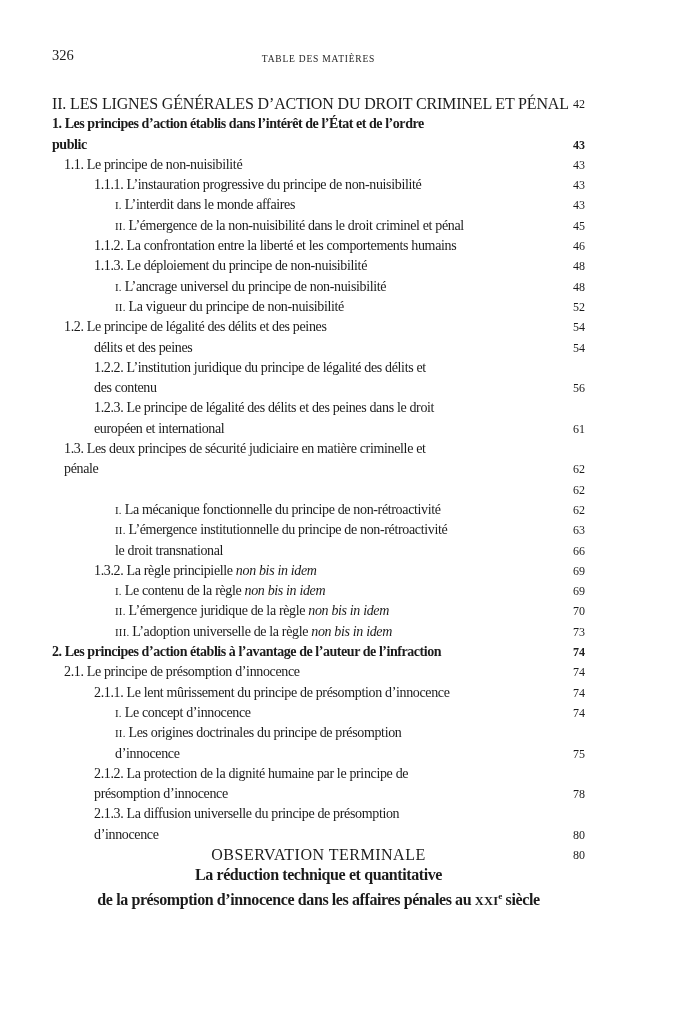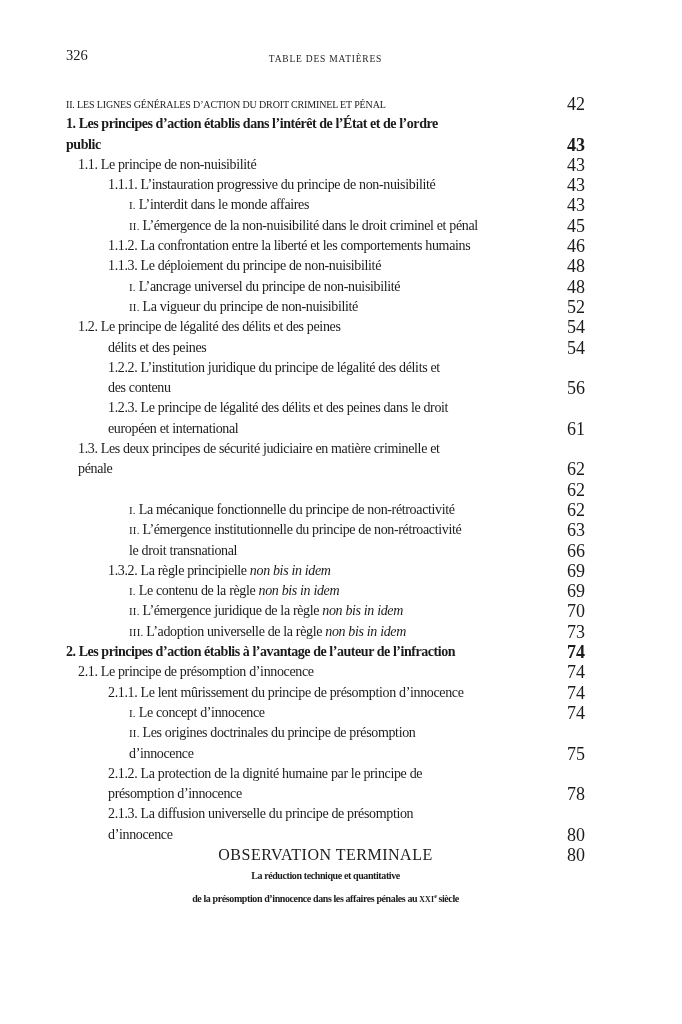--- a/index.html
+++ b/index.html
@@ -1,49 +1,49 @@
 <!DOCTYPE html>
 <html><head>
 <meta charset="utf-8">
 <style>
   html,body{margin:0;padding:0;background:#e8e8e8;}
   .page{
     position:relative;
     width:682px;height:1024px;
     background:#ffffff;
     box-sizing:border-box;
-    padding:46px 97px 0 66px;
+    padding:46px 97px 0 52px;
     font-family:"Liberation Serif","DejaVu Serif",serif;
     color:#1b1b1b;
     overflow:hidden;
   }
   .hdr{position:relative;height:20px;margin-bottom:28px;}
   .folio{position:absolute;left:0;top:0;font-size:14.5px;line-height:18px;}
   .running{
     text-align:center;font-size:9.5px;letter-spacing:.8px;
     line-height:18px;padding-top:4px;color:#242424;
   }
   .toc{font-size:14px;line-height:20.3px;letter-spacing:-.35px;}
   .line{position:relative;white-space:nowrap;height:20.3px;}
   .txt{display:inline-block;transform-origin:left center;}
   .lvl0 .txt{margin-left:0;}
   .lvl1 .txt{margin-left:12px;}
   .lvl2 .txt{margin-left:42px;}
   .lvl3 .txt{margin-left:63px;}
   .pg{
     position:absolute;right:0;top:0;
-    font-size:18px;letter-spacing:0;line-height:20.3px;
+    font-size:12px;letter-spacing:0;line-height:20.3px;
   }
-  .caps .txt{font-size:10px;letter-spacing:-.15px;}
+  .caps .txt{font-size:16px;letter-spacing:-.15px;}
   .bold{font-weight:700;}
   .bold .txt{letter-spacing:-.45px;}
   .obs{text-align:center;}
   .obs .txt{font-size:16px;letter-spacing:.5px;margin-left:0;}
   .cbold{text-align:center;font-weight:700;}
-  .cbold .txt{font-size:10px;letter-spacing:-.4px;margin-left:0;}
+  .cbold .txt{font-size:16px;letter-spacing:-.4px;margin-left:0;}
   .sc{font-size:.78em;letter-spacing:.2px;}
   .i{font-style:italic;}
   .sup{font-size:.58em;vertical-align:super;}
 </style>
 </head>
 <body>
 
 <div class="page">
   <div class="hdr">
     <span class="folio">326</span>

